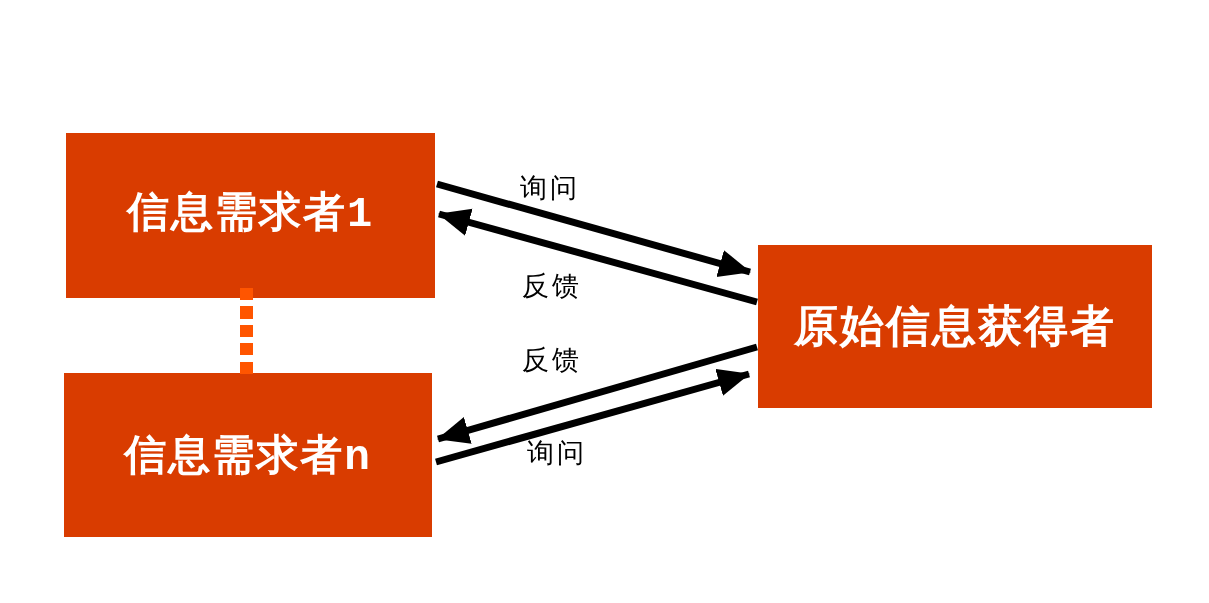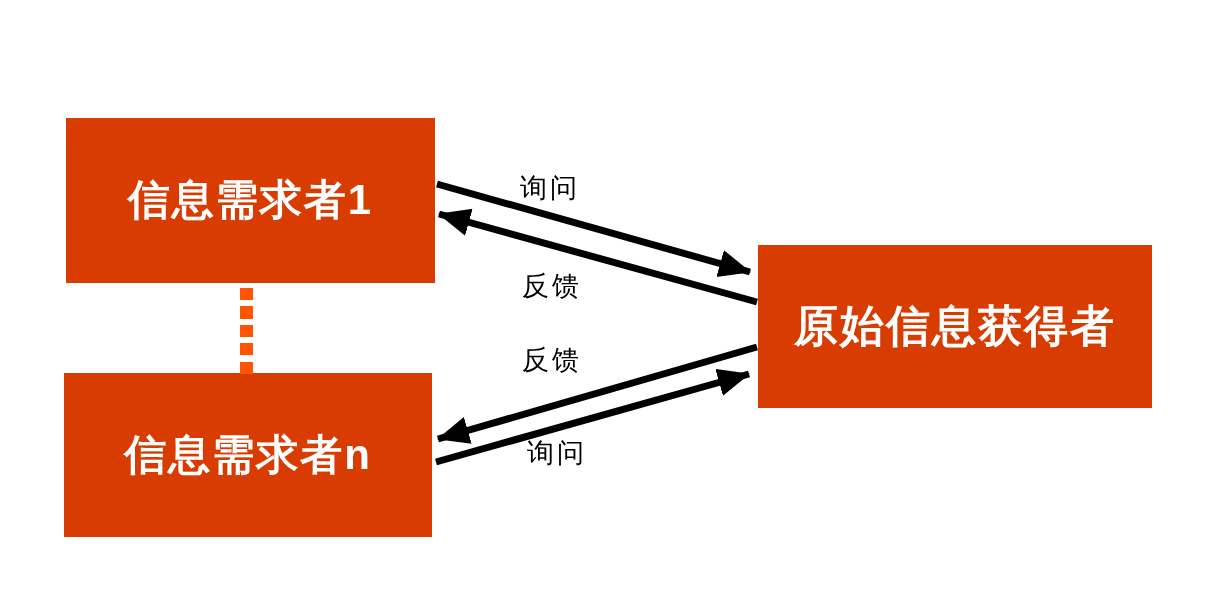--- a/index.html
+++ b/index.html
@@ -20,21 +20,21 @@
     background: #d93c00;
     color: #ffffff;
     display: flex;
     align-items: center;
     justify-content: center;
     font-weight: 600;
     letter-spacing: 2px;
     text-align: center;
     line-height: 1.1;
   }
-  .node-demander1 { left: 66px;  top: 118px; width: 369px; height: 165px; font-size: 42px; }
+  .node-demander1 { left: 66px;  top: 133px; width: 369px; height: 165px; font-size: 42px; font-family: Liberation Mono, monospace; }
   .node-demandern { left: 64px;  top: 373px; width: 368px; height: 164px; font-size: 42px; }
   .node-source    { left: 758px; top: 245px; width: 394px; height: 163px; font-size: 44px; }
   .dots-separator {
     position: absolute;
     left: 240px;
     top: 288px;
     width: 13px;
     height: 86px;
     background: repeating-linear-gradient(
       to bottom,

